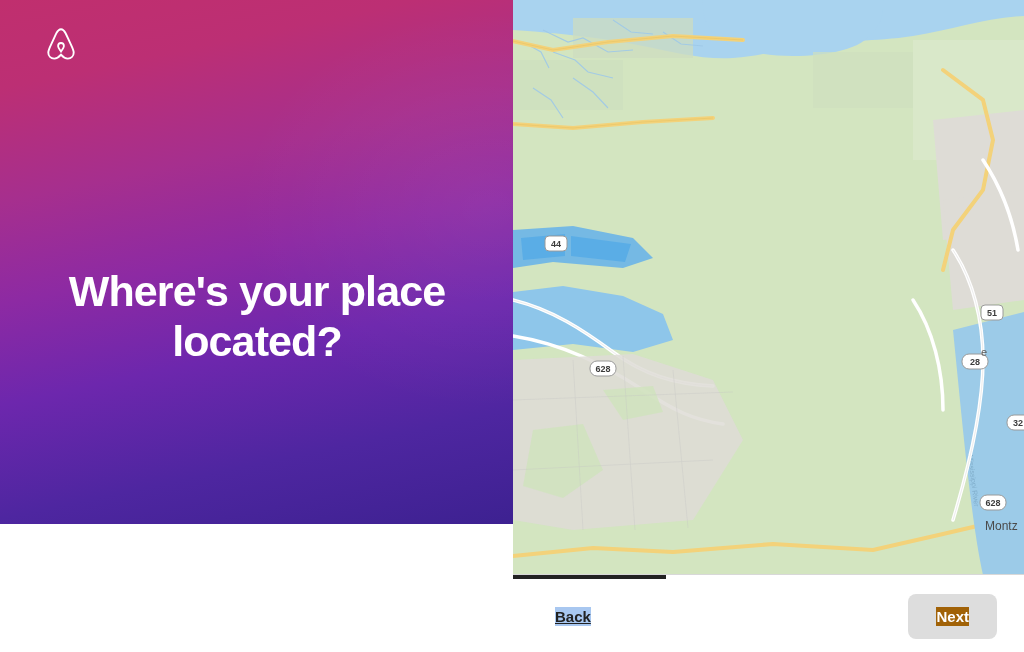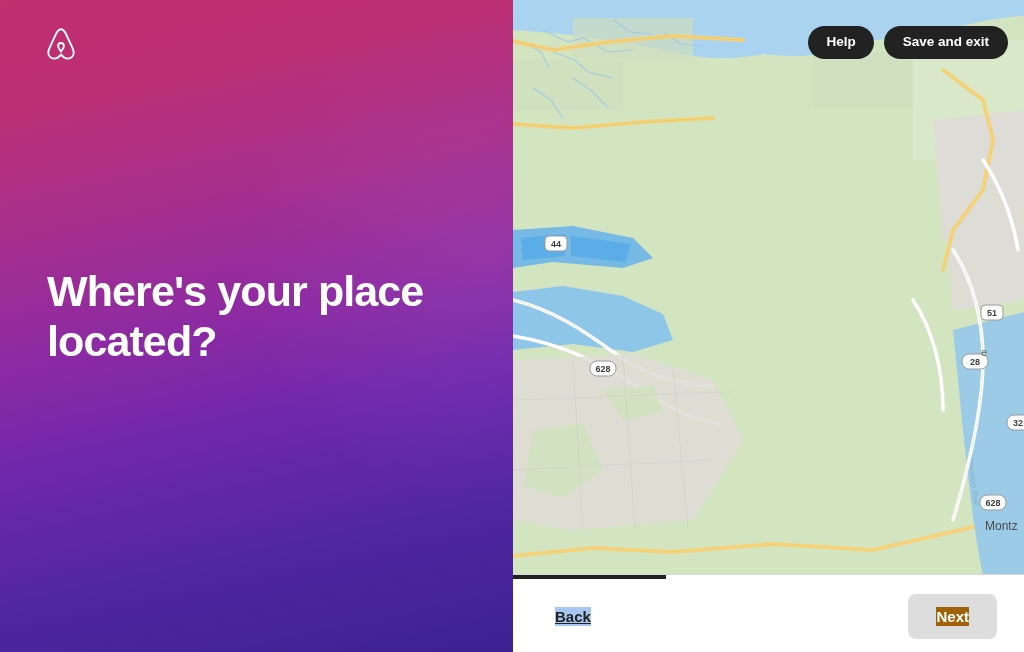--- a/index.html
+++ b/index.html
@@ -7,31 +7,32 @@
     width: 1024px; height: 652px;
     overflow: hidden;
     font-family: "Liberation Sans", sans-serif;
     background: #ffffff;
   }
   .app { position: relative; width: 1024px; height: 652px; display: flex; }
 
   
   .hero {
     position: relative;
-    width: 513px; height: 652px;
+    width: 513px; height: 524px;
     background: linear-gradient(168deg,
       #c02f6e 0%,
       #bc2f74 14%,
       #a62f8e 32%,
       #8d2aa3 48%,
       #6d27ad 64%,
       #4e26a0 82%,
       #3d2191 100%);
     overflow: hidden;
     flex: 0 0 513px;
+    text-align: center;
   }
   .hero-sheen {
     position: absolute; inset: 0;
     background: radial-gradient(ellipse 70% 55% at 95% 40%, rgba(255,255,255,0.055), rgba(255,255,255,0) 70%);
     pointer-events: none;
   }
   .logo {
     position: absolute; left: 44px; top: 26px;
     width: 34px; height: 38px;
   }
@@ -253,24 +254,20 @@
           </g>
         </g>
 
         <text x="468" y="356" font-family="Liberation Sans, sans-serif" font-size="11" fill="#5a5a5a">e</text>
         <text x="472" y="530" font-family="Liberation Sans, sans-serif" font-size="12" fill="#4a4a4a">Montz</text>
       </svg>
     </div>
 
     <div class="hairline"></div>
 
-    <div class="top-actions">
-      <button class="pill">Help</button>
-      <button class="pill wide">Save and exit</button>
-    </div>
 
     <div class="footer">
       <div class="progress-track">
         <div class="progress-fill" style="width: 30%;"></div>
       </div>
       <div class="footer-inner">
         <button class="back-link"><span class="sel-dark">Back</span></button>
         <button class="next-btn"><span class="sel">Next</span></button>
       </div>
     </div>

